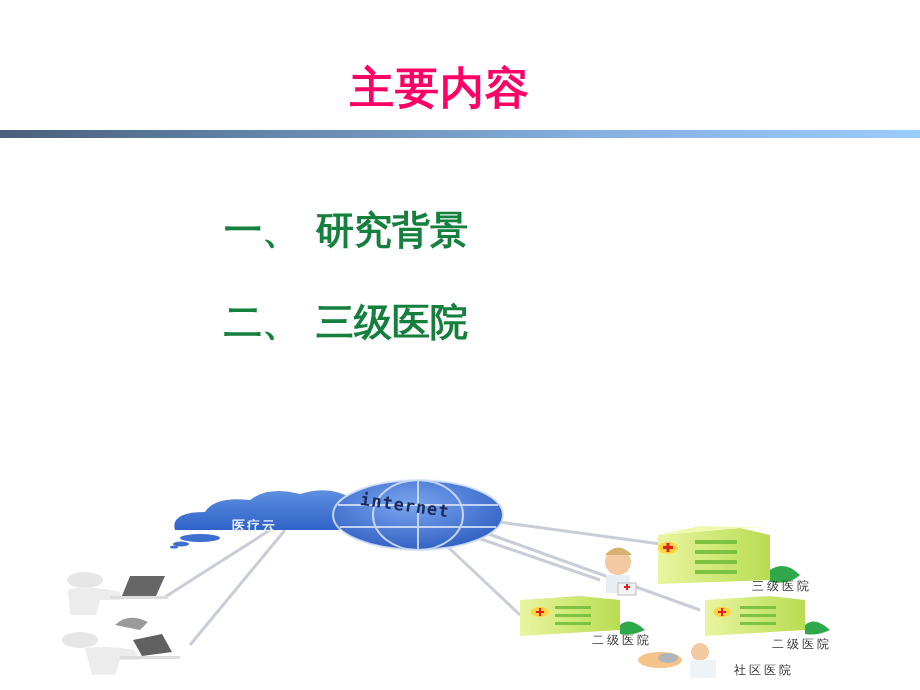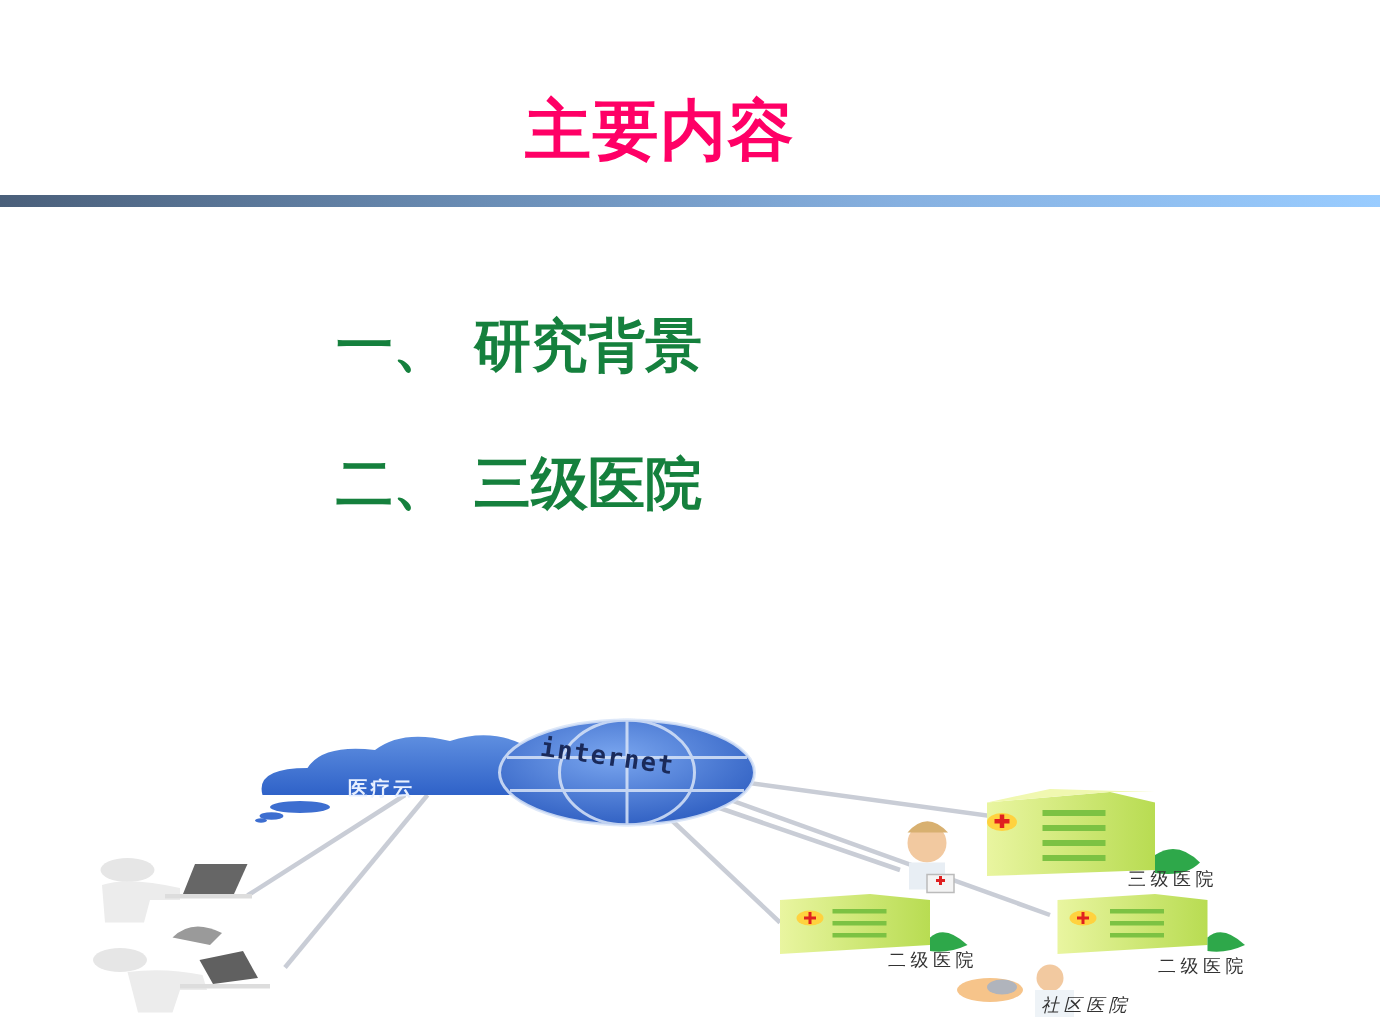--- a/index.html
+++ b/index.html
@@ -152,16 +152,16 @@
         <ellipse cx="668" cy="658" rx="10" ry="5" fill="#b0b4bc"></ellipse>
       </g>
     </svg>
 
     <div class="cloud-label">医疗云</div>
     <div class="globe-label">internet</div>
 
     <div class="hosp-label" style="left:752px; top:108px;">三级医院</div>
     <div class="hosp-label" style="left:592px; top:162px;">二级医院</div>
     <div class="hosp-label" style="left:772px; top:166px;">二级医院</div>
-    <div class="hosp-label" style="left:694px; top:192px;font-style:italic;">社区医院</div>
+    <div class="hosp-label" style="left:734px; top:192px;">社区医院</div>
   </div>
 
 </div>
 
 </body></html>

